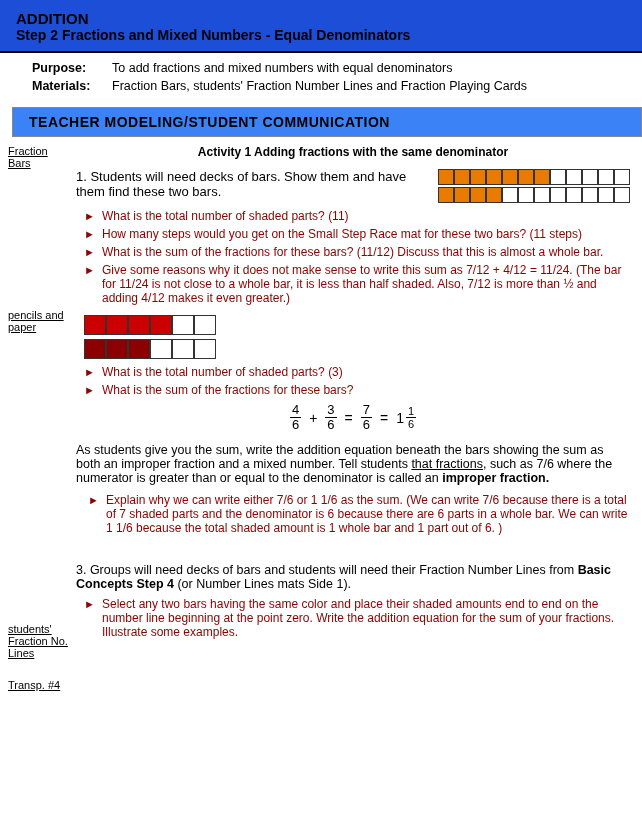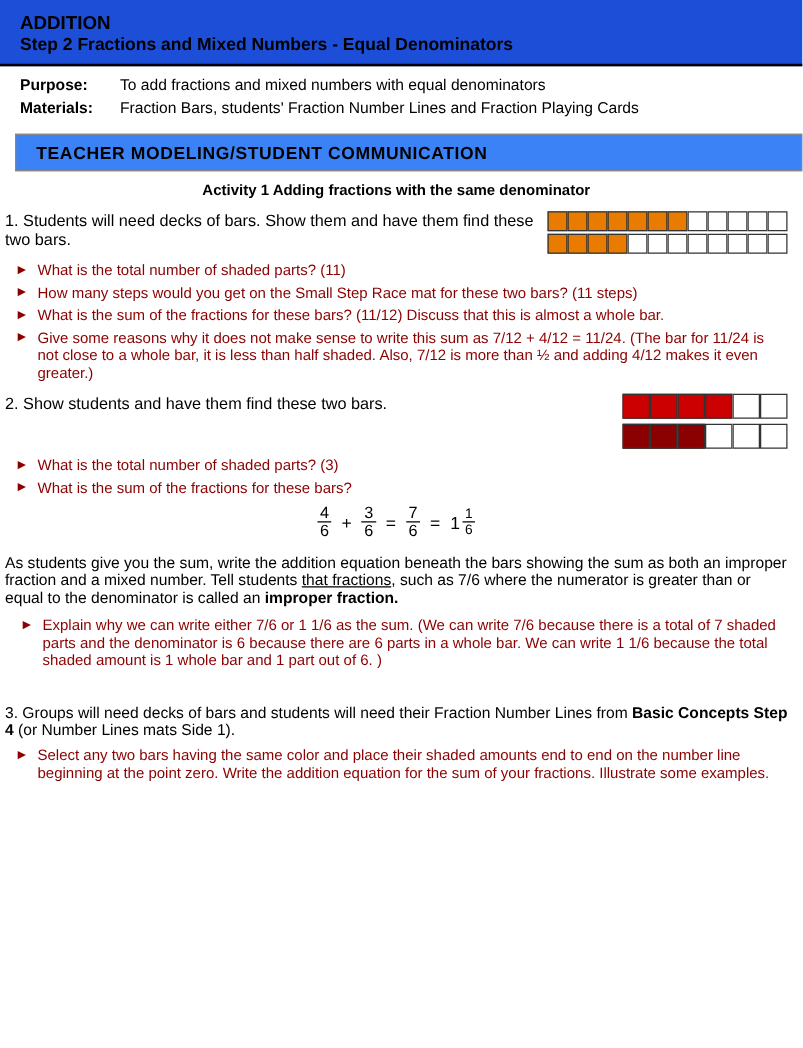--- a/index.html
+++ b/index.html
@@ -24,21 +24,21 @@
     .header-title {
       font-size: 15px;
       font-weight: bold;
     }
     .header-subtitle {
       font-size: 14px;
       font-weight: bold;
     }
     
     .meta-section {
-      padding: 8px 16px 4px 16px;
+      padding: 8px 16px 4px 32px;
     }
     .meta-row {
       display: flex;
       margin-bottom: 4px;
       font-size: 12.5px;
     }
     .meta-label {
       font-weight: bold;
       min-width: 80px;
     }
@@ -199,20 +199,34 @@
     <div class="meta-row">
       <div class="meta-label">Materials:</div>
       <div class="meta-value">Fraction Bars, students' Fraction Number Lines and Fraction Playing Cards</div>
     </div>
   </div>
 
   <div class="section-header">TEACHER MODELING/STUDENT COMMUNICATION</div>
 
   <div class="main-content">
 
+    <div class="sidebar">
+      <div class="sidebar-item">
+        <span class="sidebar-text">Fraction Bars</span>
+      </div>
+      <div class="sidebar-item" style="margin-top:140px;">
+        <span class="sidebar-text">pencils and paper</span>
+      </div>
+      <div class="sidebar-item" style="margin-top:290px;">
+        <span class="sidebar-text">students' Fraction No. Lines</span>
+      </div>
+      <div class="sidebar-item" style="margin-top:20px;">
+        <span class="sidebar-text">Transp. #4</span>
+      </div>
+    </div>
 
     <div class="content-area">
 
       <div class="activity-title">Activity 1 Adding fractions with the same denominator</div>
 
       <div class="numbered-item">
 
         <div style="display:flex; align-items:flex-start; justify-content:space-between;">
           <div class="item-text" style="flex:1;">1. Students will need decks of bars. Show them and have them find these two bars.</div>
 
@@ -268,21 +282,20 @@
           <div class="bullet-item">
             <span class="bullet-arrow">►</span>
             <span class="bullet-text">Give some reasons why it does not make sense to write this sum as 7/12 + 4/12 = 11/24. (The bar for 11/24 is not close to a whole bar, it is less than half shaded. Also, 7/12 is more than ½ and adding 4/12 makes it even greater.)</span>
           </div>
         </div>
       </div>
 
 
       <div class="numbered-item">
         <div style="display:flex; align-items:flex-start; justify-content:space-between;">
-          <div class="item-text" style="flex:1;">2. Show students and have them find these two bars.</div>
 
           <div class="bars-container" style="margin-left:8px; flex-shrink:0;">
             <div class="bar-stack">
 
               <div class="fraction-bar" style="height:20px;">
                 <div class="bar-segment bar-red" style="width:22px;height:20px;"></div>
                 <div class="bar-segment bar-red" style="width:22px;height:20px;"></div>
                 <div class="bar-segment bar-red" style="width:22px;height:20px;"></div>
                 <div class="bar-segment bar-red" style="width:22px;height:20px;"></div>
                 <div class="bar-segment bar-empty" style="width:22px;height:20px;"></div>

